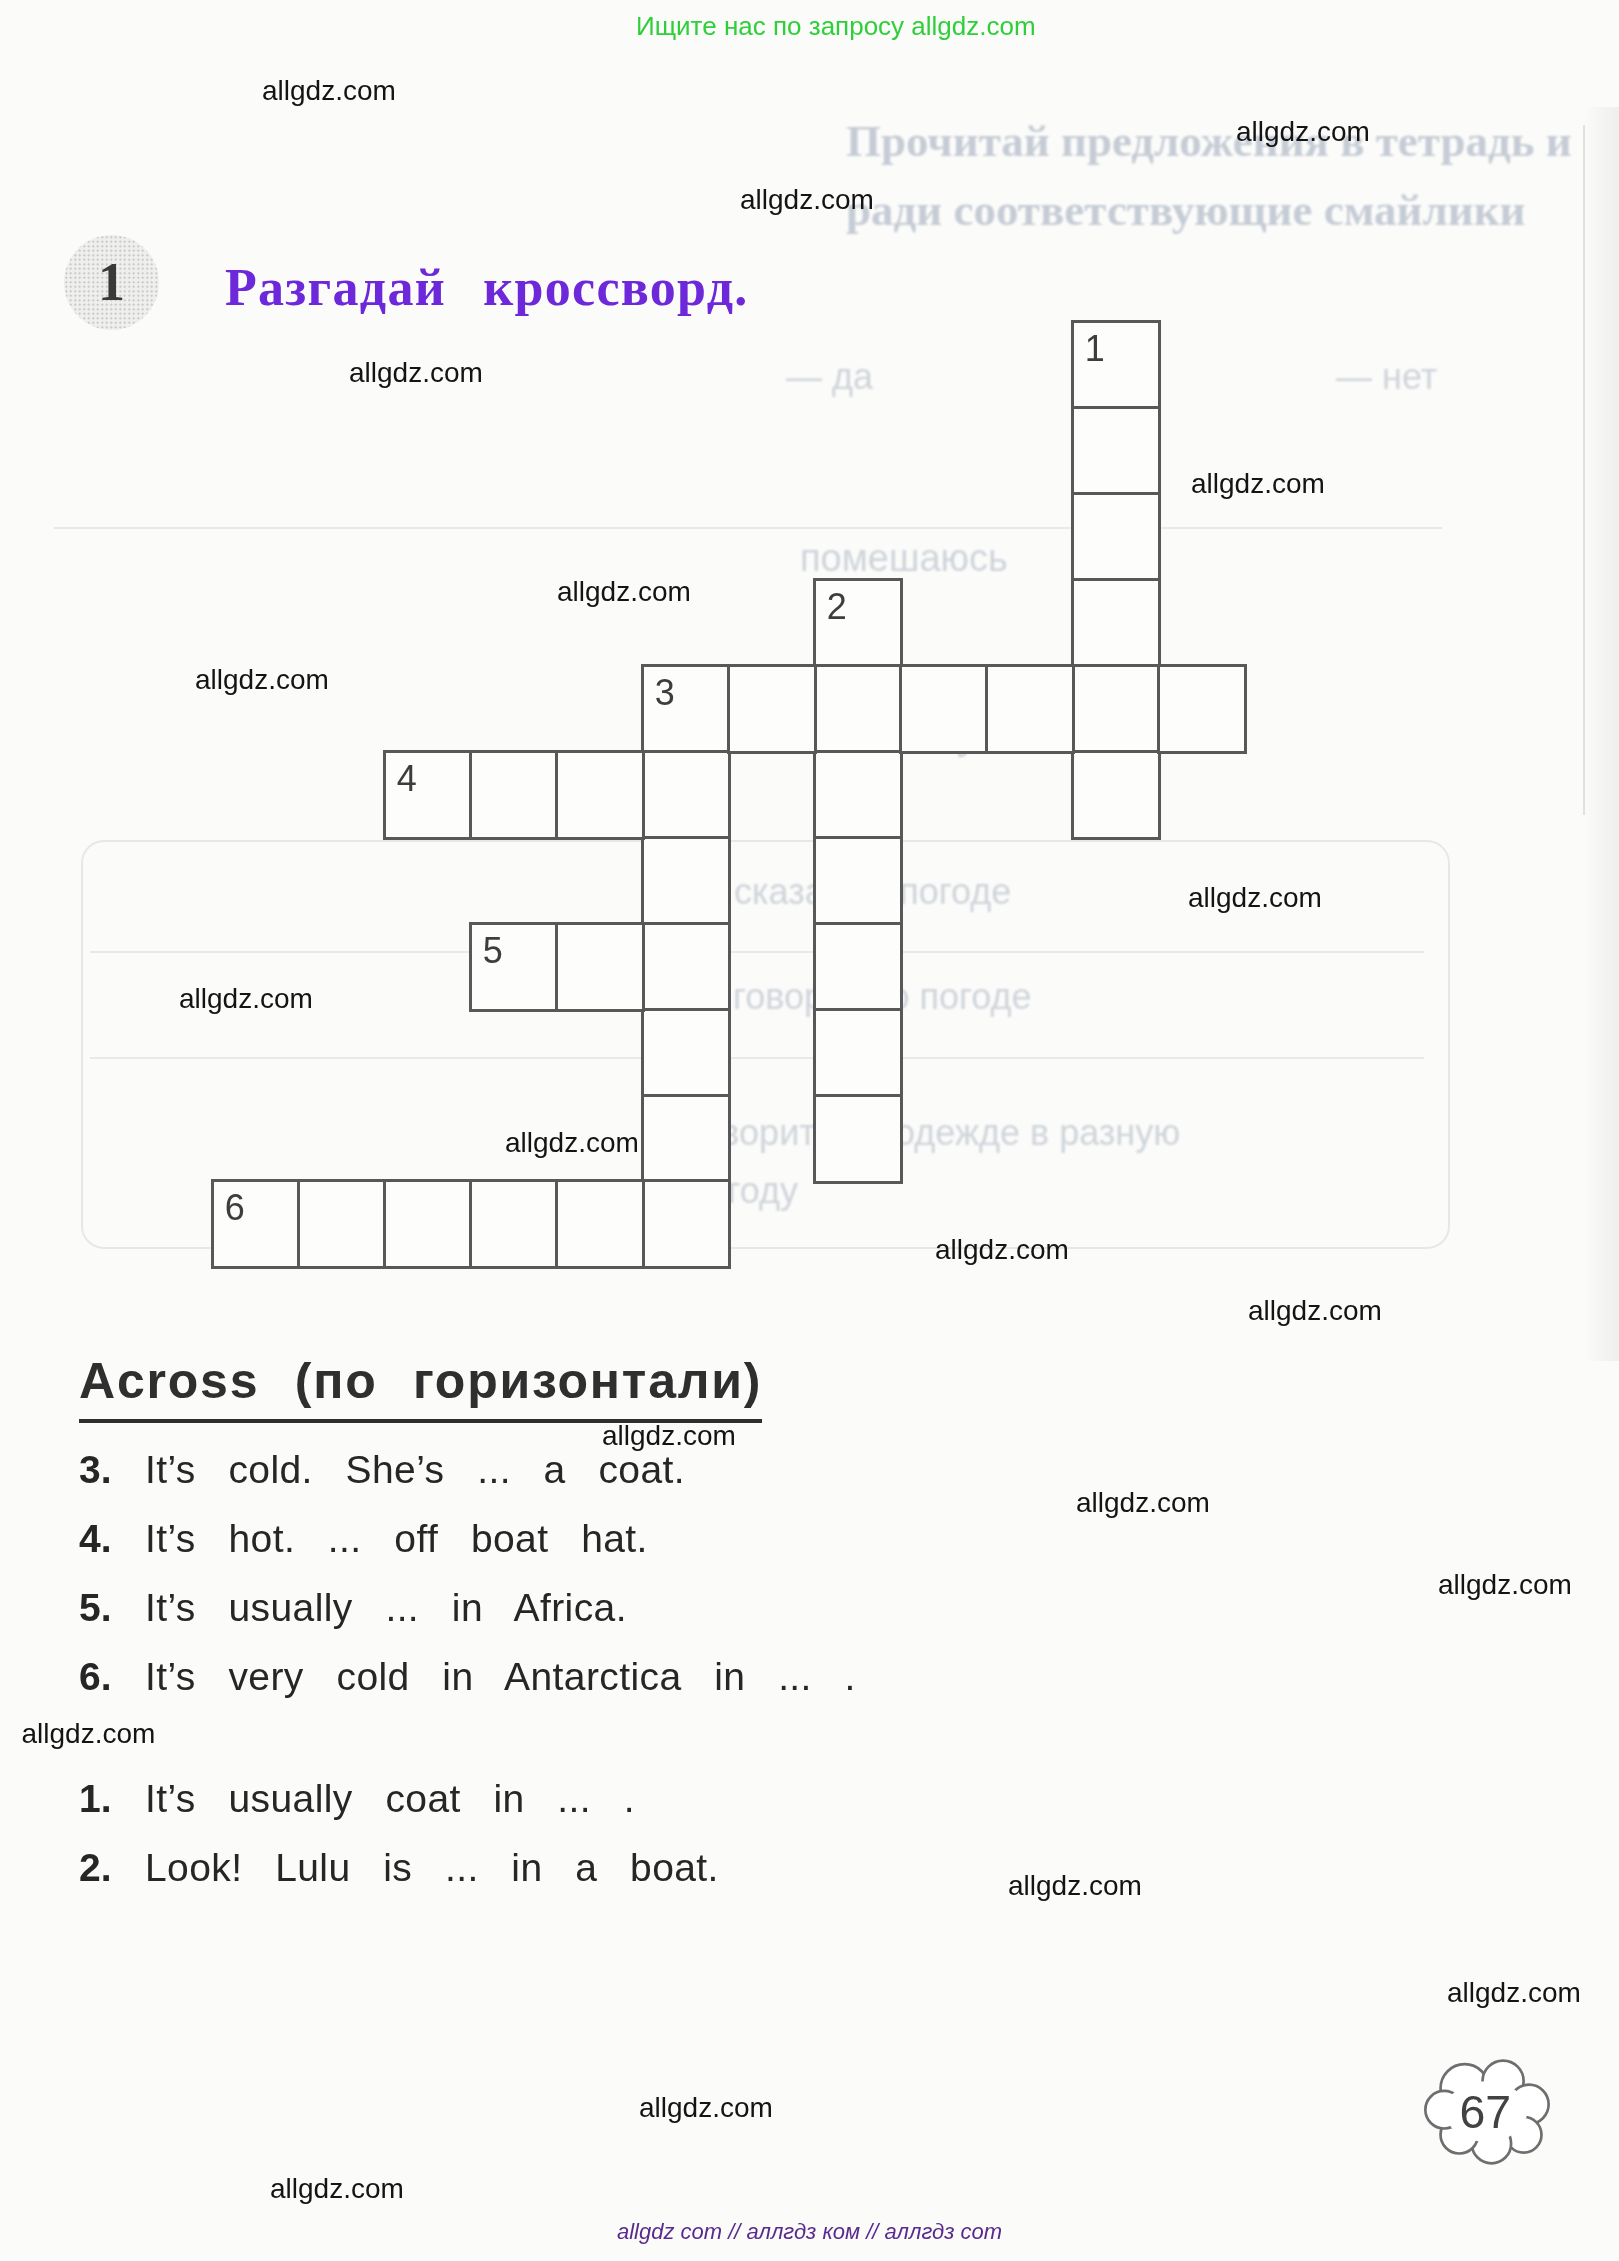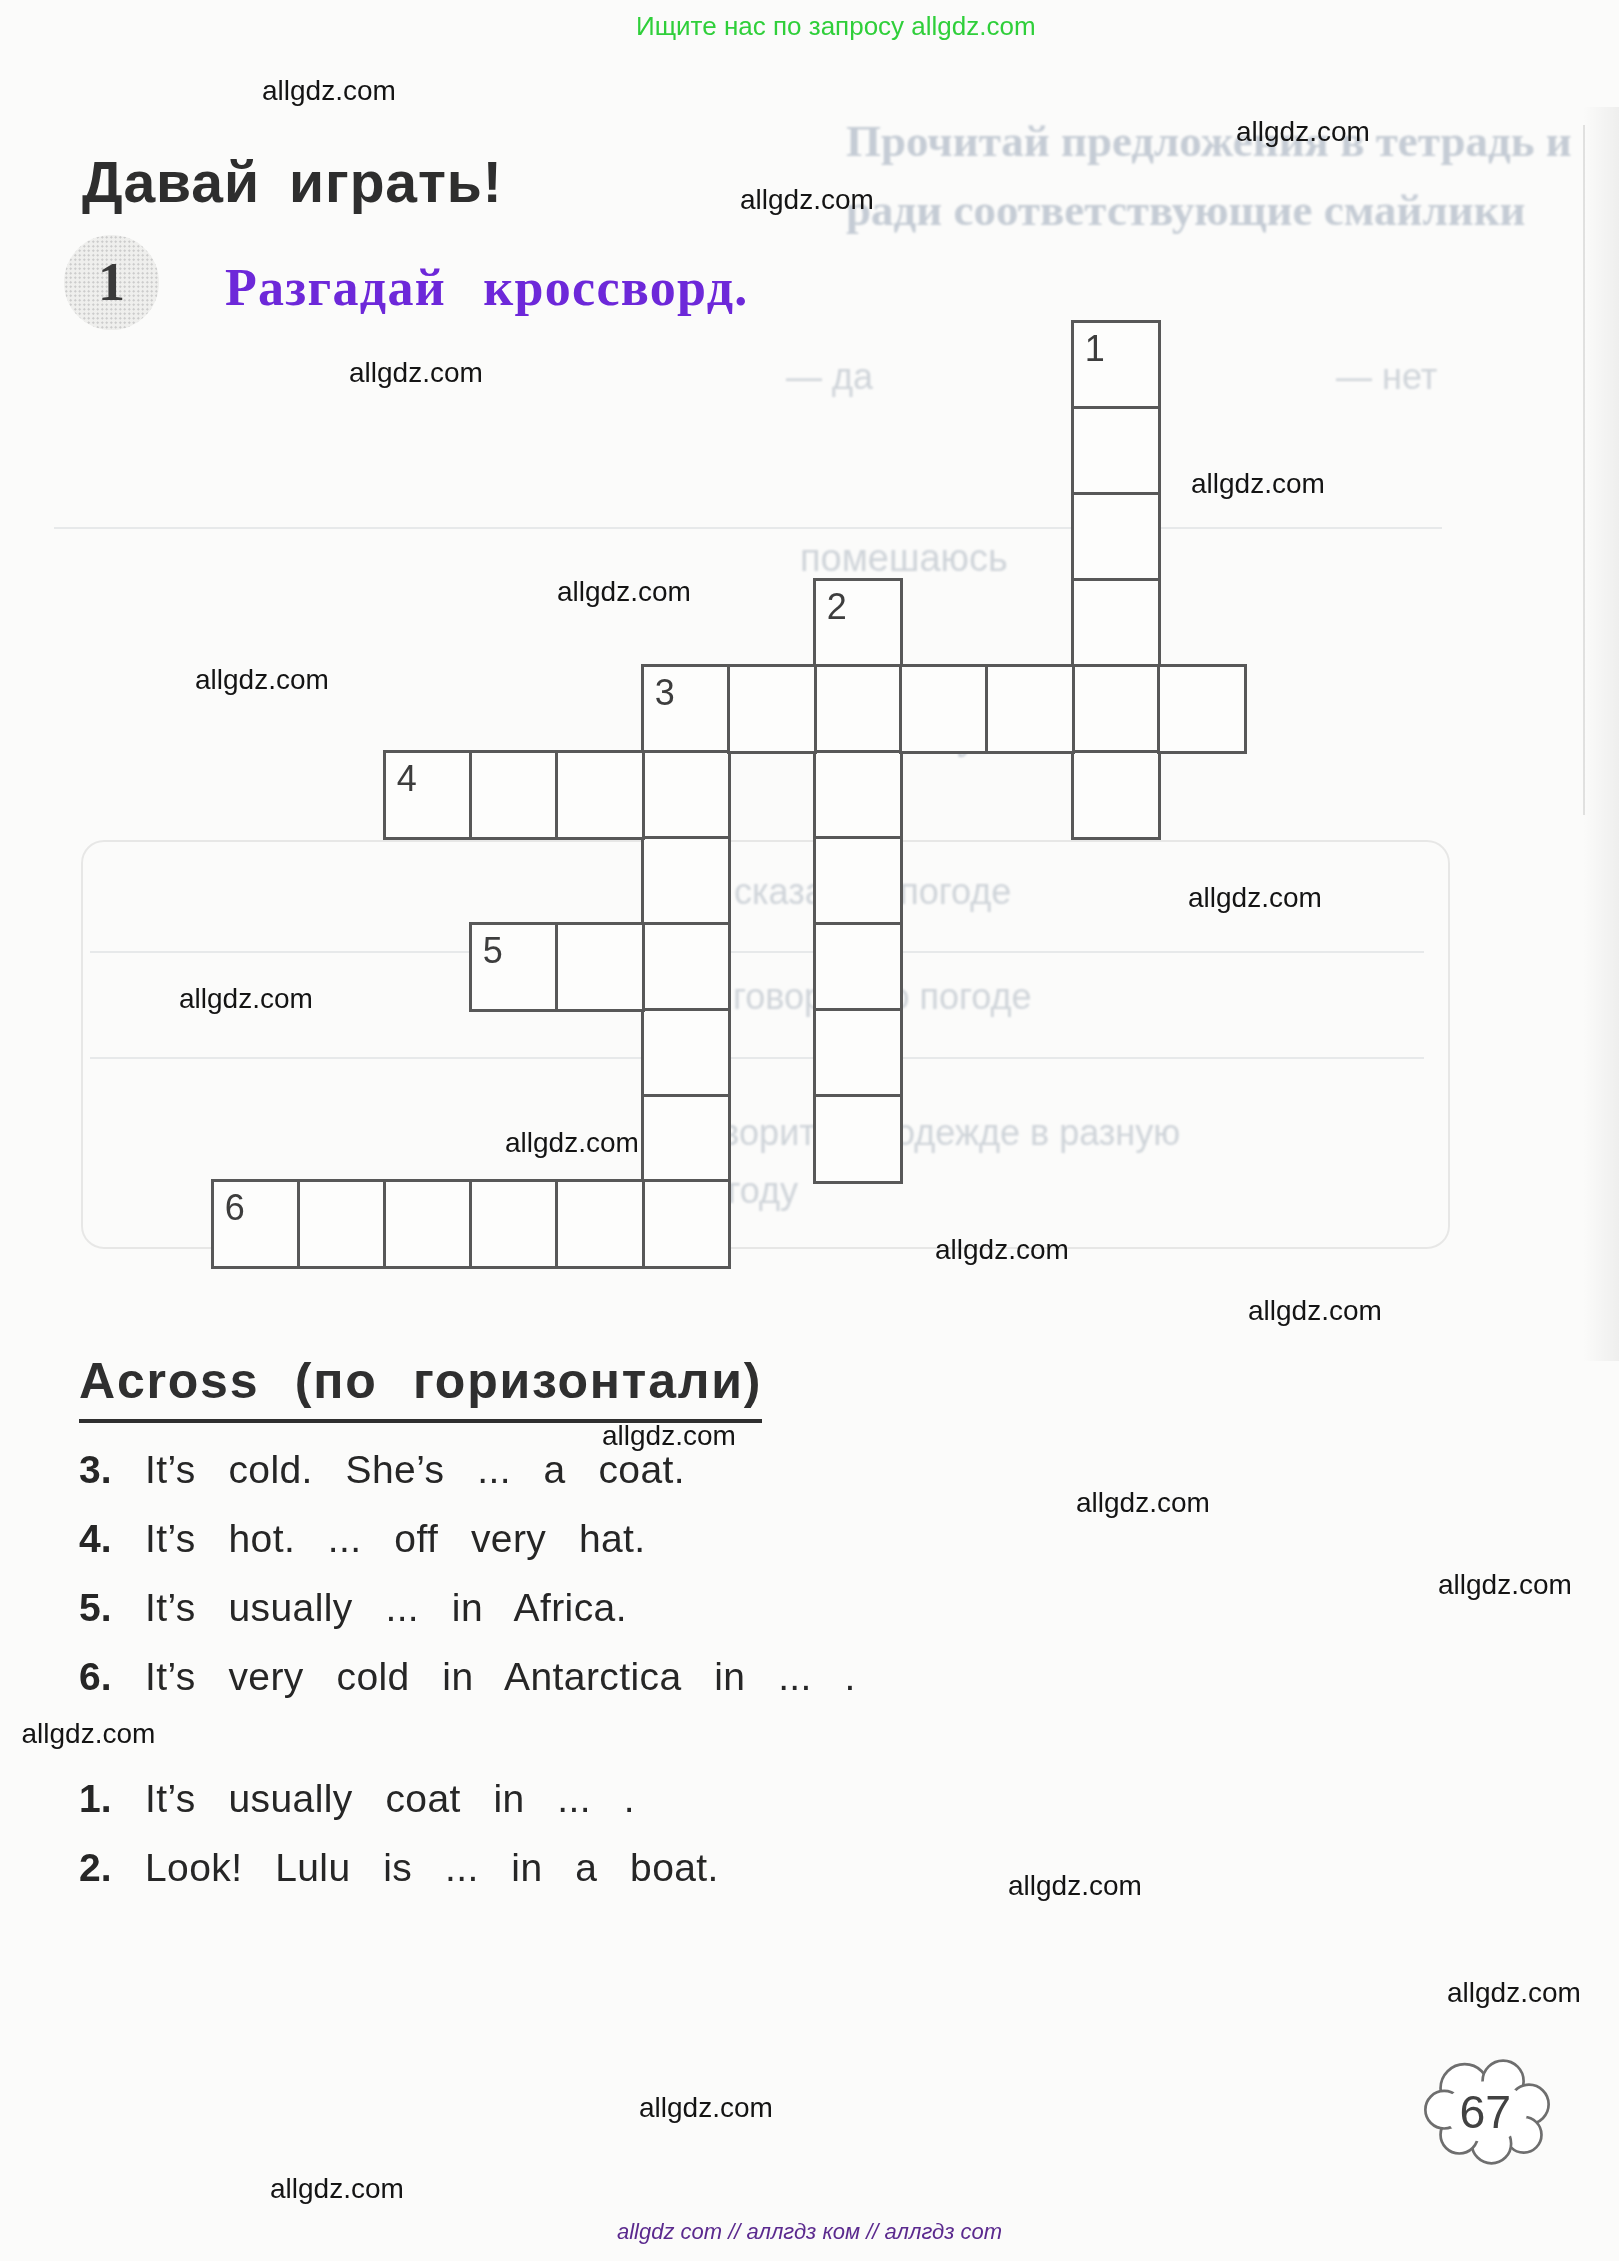--- a/index.html
+++ b/index.html
@@ -88,21 +88,20 @@
       <div class="wm" style="left: 602px; top: 1420px;">allgdz.com</div>
       <div class="wm" style="left: 1076px; top: 1487px;">allgdz.com</div>
       <div class="wm" style="left: 1438px; top: 1569px;">allgdz.com</div>
       <div class="wm" style="left: 21.5px; top: 1718px;">allgdz.com</div>
       <div class="wm" style="left: 1008px; top: 1870px;">allgdz.com</div>
       <div class="wm" style="left: 1447px; top: 1977px;">allgdz.com</div>
       <div class="wm" style="left: 639px; top: 2092px;">allgdz.com</div>
       <div class="wm" style="left: 270px; top: 2173px;">allgdz.com</div>
     </div>
 
-  <div class="title-main">Давай играть!</div>
 
   <div class="task-badge">
     <span>1</span>
   </div>
   <div class="task-title">Разгадай кроссворд.</div>
 
   <div class="grid">
       <div class="cell" style="left: 1071px; top: 320px; height: 90px; width: 90px;">
         <span class="cellnum">1</span>
       </div>
@@ -148,21 +147,21 @@
       <div class="cell" style="left: 297px; top: 1179px; height: 90px; width: 90px;"></div>
       <div class="cell" style="left: 383px; top: 1179px; height: 90px; width: 90px;"></div>
       <div class="cell" style="left: 469px; top: 1179px; height: 90px; width: 90px;"></div>
       <div class="cell" style="left: 555px; top: 1179px; height: 90px; width: 90px;"></div>
     </div>
 
   <div class="section across">
     <div class="heading">Across (по горизонтали)</div>
     <div>
         <div class="clue"><span class="clue-num">3.</span><span class="clue-text">It’s cold. She’s ... a coat.</span></div>
-        <div class="clue"><span class="clue-num">4.</span><span class="clue-text">It’s hot. ... off very hat.</span></div>
+        <div class="clue"><span class="clue-num">4.</span><span class="clue-text">It’s hot. ... off boat hat.</span></div>
         <div class="clue"><span class="clue-num">5.</span><span class="clue-text">It’s usually ... in Africa.</span></div>
         <div class="clue"><span class="clue-num">6.</span><span class="clue-text">It’s very cold in Antarctica in ... .</span></div>
       </div>
   </div>
 
   <div class="section down">
     <div>
         <div class="clue"><span class="clue-num">1.</span><span class="clue-text">It’s usually coat in ... .</span></div>
         <div class="clue"><span class="clue-num">2.</span><span class="clue-text">Look! Lulu is ... in a boat.</span></div>
       </div>

